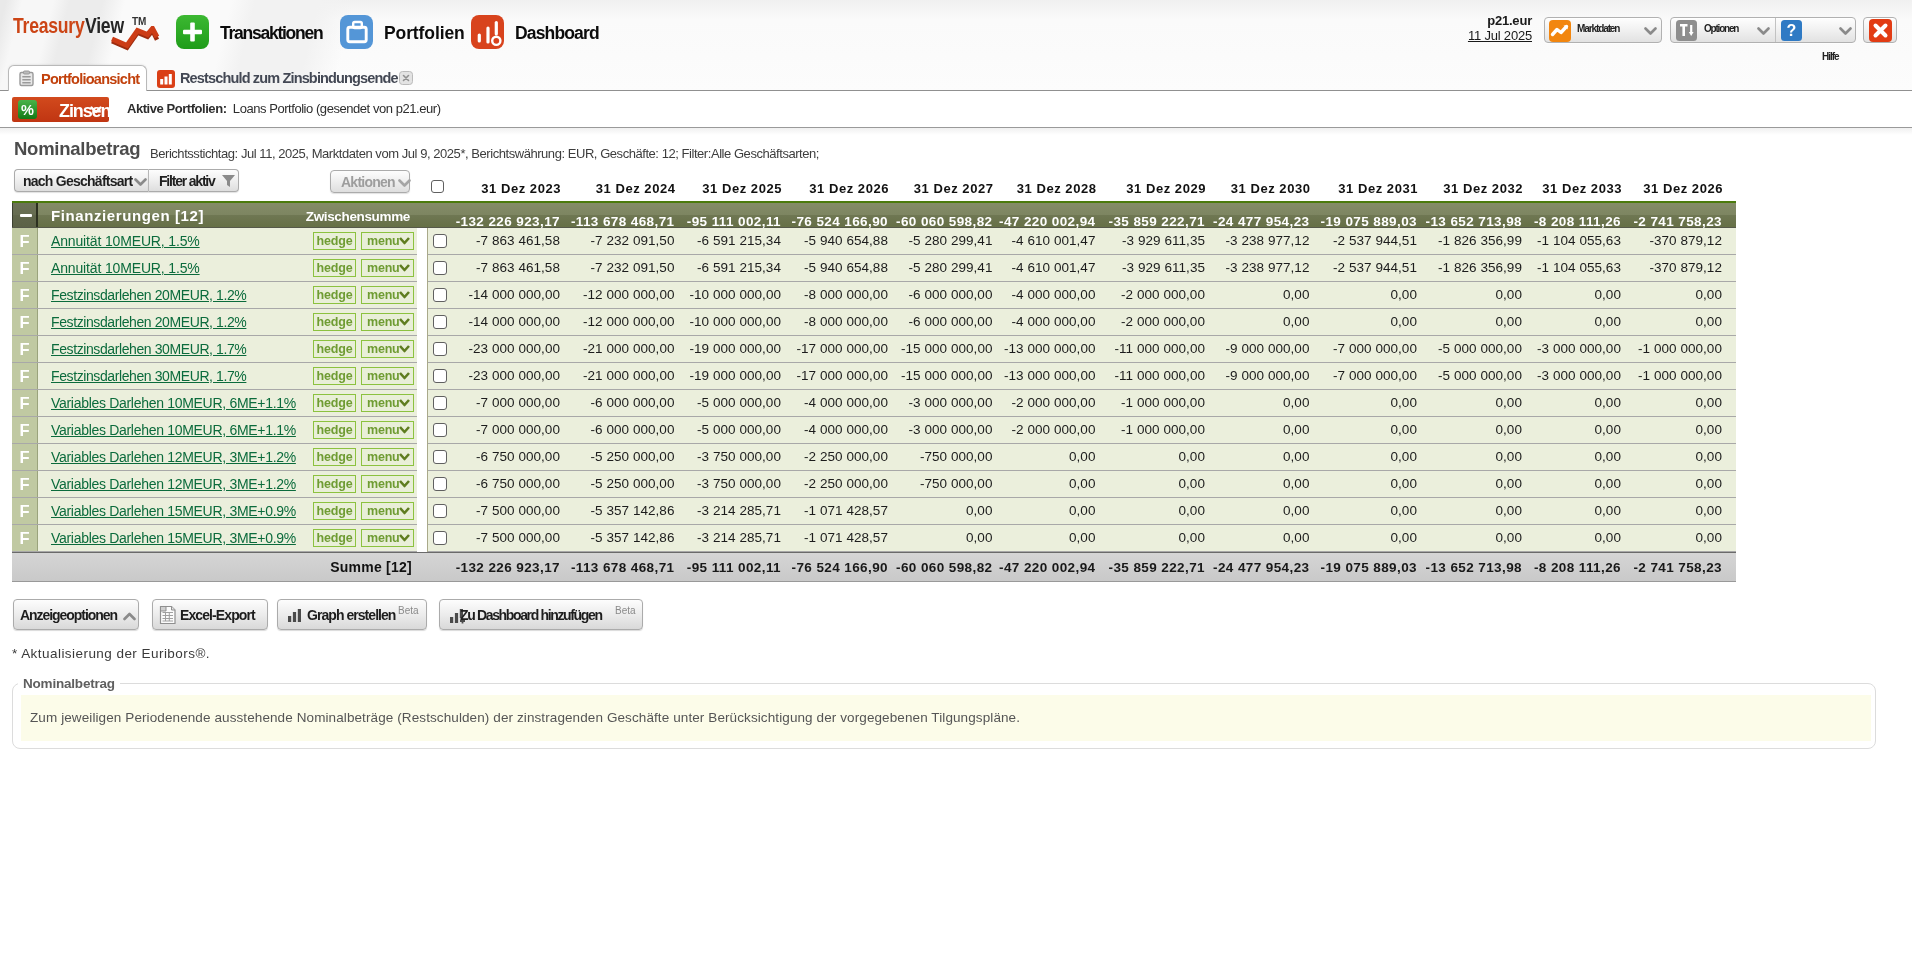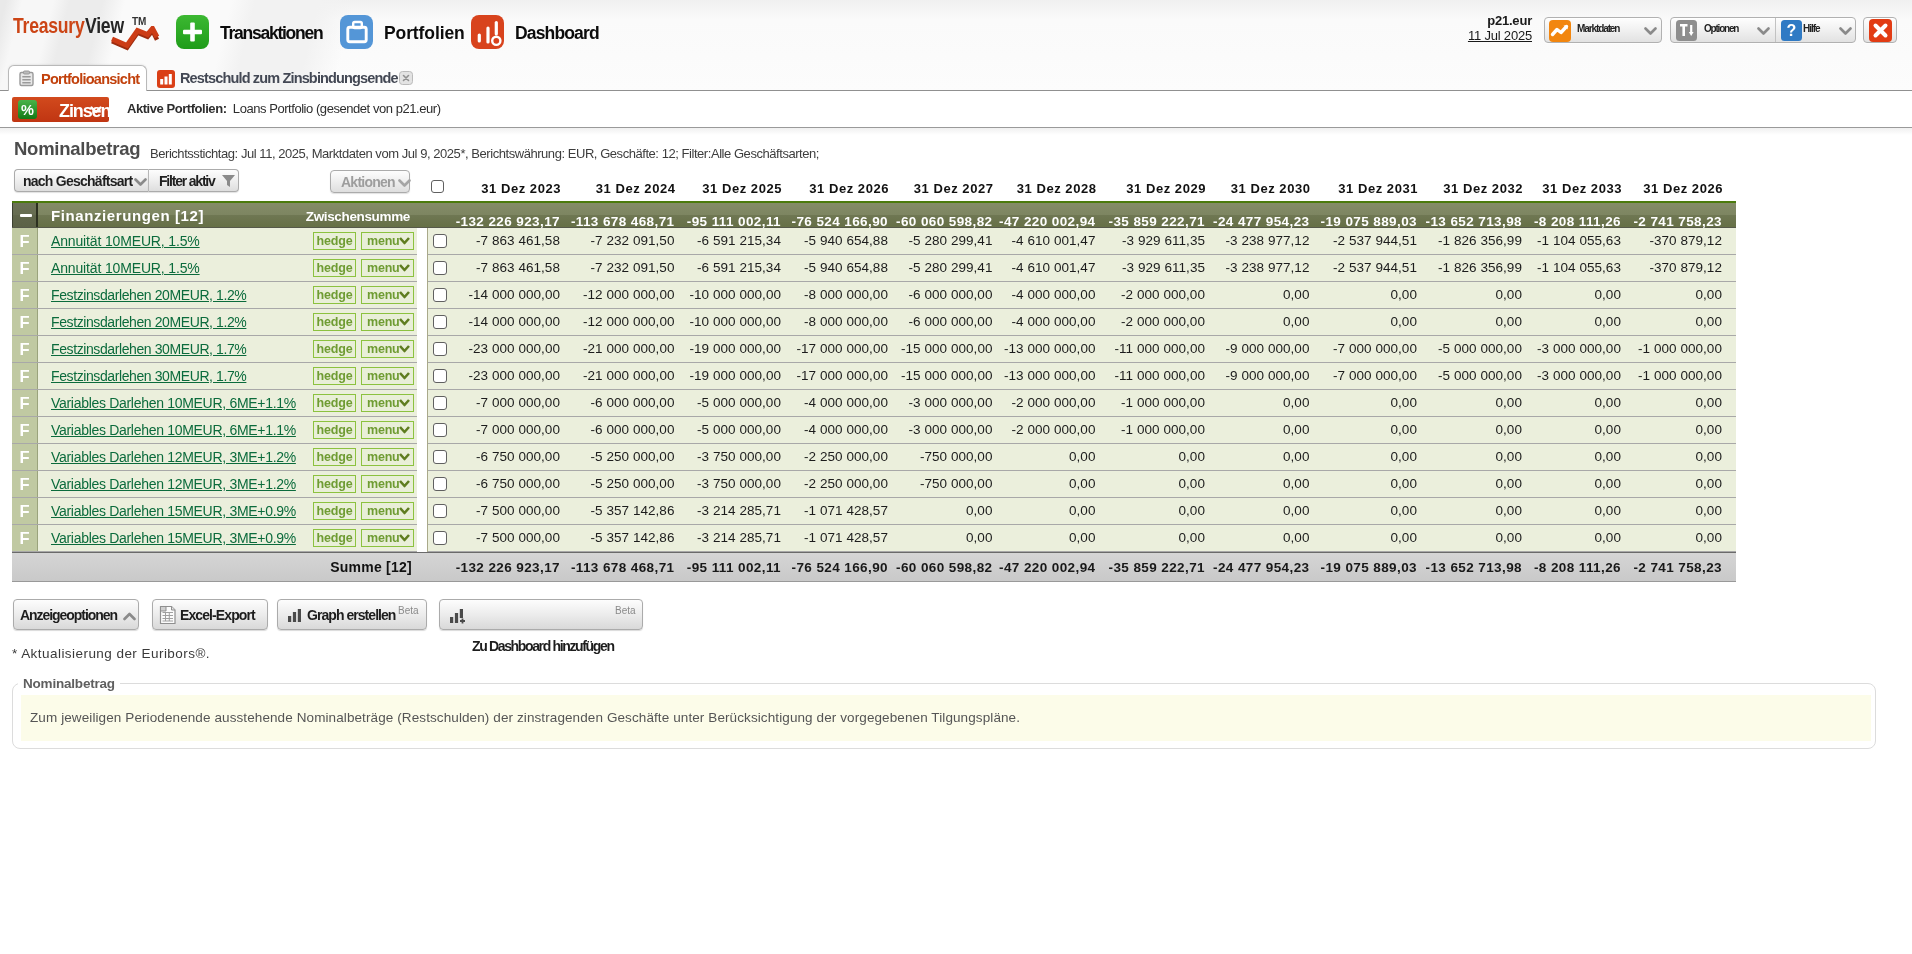--- a/index.html
+++ b/index.html
@@ -139,21 +139,21 @@
  <path d="M12.8,12 L15.2,16 L17.6,12 Z" fill="#fff"></path>
 </svg>
 <div class="lab" style="left:33px;letter-spacing:-1.2px;">Optionen</div>
 <svg style="position:absolute;left:86px;top:9px;" width="13" height="9" viewBox="0 0 13 9">
         <path d="M1.5,1.5 L6.5,6.5 L11.5,1.5" fill="none" stroke="#8a8a8a" stroke-width="2.6" stroke-linecap="round" stroke-linejoin="round"></path>
       </svg>
 <svg style="position:absolute;left:110px;top:1.5px;" width="21" height="21" viewBox="0 0 21 21">
  <rect x="0" y="0" width="21" height="21" rx="3.5" fill="#2f7ac4"></rect>
  <text x="10.5" y="16" text-anchor="middle" font-family="Liberation Sans" font-size="16" font-weight="bold" fill="#fff">?</text>
 </svg>
-<div class="lab" style="left:132px;letter-spacing:-1.0px;">Hilfe</div>
+<div class="lab" style="left:151px;letter-spacing:-1.0px;margin-top:28px;">Hilfe</div>
 <svg style="position:absolute;left:168px;top:9px;" width="13" height="9" viewBox="0 0 13 9">
         <path d="M1.5,1.5 L6.5,6.5 L11.5,1.5" fill="none" stroke="#8a8a8a" stroke-width="2.6" stroke-linecap="round" stroke-linejoin="round"></path>
       </svg>
 </div>
 <div class="tbtn" style="left:1863px;width:34px;">
 <svg style="position:absolute;left:5px;top:1px;" width="23" height="23" viewBox="0 0 23 23">
  <rect x="0" y="0" width="23" height="23" rx="4" fill="#e23c14"></rect>
  <path d="M6.5,6.5 L16.5,16.5 M16.5,6.5 L6.5,16.5" stroke="#fff" stroke-width="4" stroke-linecap="round"></path>
 </svg>
     </div>
@@ -555,21 +555,21 @@
 <div class="lab" style="left:29px;letter-spacing:-.95px;">Graph erstellen</div>
 <div class="lab" style="left:120px;top:5px;font-weight:normal;font-size:10px;color:#8a8a8a;letter-spacing:0;">Beta</div>
   </div>
 <div class="bbtn" style="left:439px;width:204px;">
 <svg style="position:absolute;left:9px;top:8px;" width="17" height="16" viewBox="0 0 17 16">
  <rect x="1" y="9" width="3.2" height="6" fill="#4a4a4a"></rect>
       <rect x="5.9" y="5" width="3.2" height="10" fill="#4a4a4a"></rect>
       <rect x="10.8" y="1" width="3.2" height="9" fill="#4a4a4a"></rect>
  <path d="M13.5,10.5 L13.5,15.5 M11,13 L16,13" stroke="#4a4a4a" stroke-width="1.8"></path>
 </svg>
-<div class="lab" style="left:32px;letter-spacing:-1.35px;margin-top:31px;">Zu Dashboard hinzufügen</div>
+<div class="lab" style="left:20px;letter-spacing:-1.35px;">Zu Dashboard hinzufügen</div>
 <div class="lab" style="left:175px;top:5px;font-weight:normal;font-size:10px;color:#8a8a8a;letter-spacing:0;">Beta</div>
   </div>
 <div id="foot1">* Aktualisierung der Euribors®.</div>
 <div id="fieldset">
     <div class="legend">Nominalbetrag</div>
 <div class="inner">
       <div class="txt">Zum jeweiligen Periodenende ausstehende Nominalbeträge (Restschulden) der zinstragenden Geschäfte unter Berücksichtigung der vorgegebenen Tilgungspläne.</div>
     </div>
   </div>
 </body></html>

